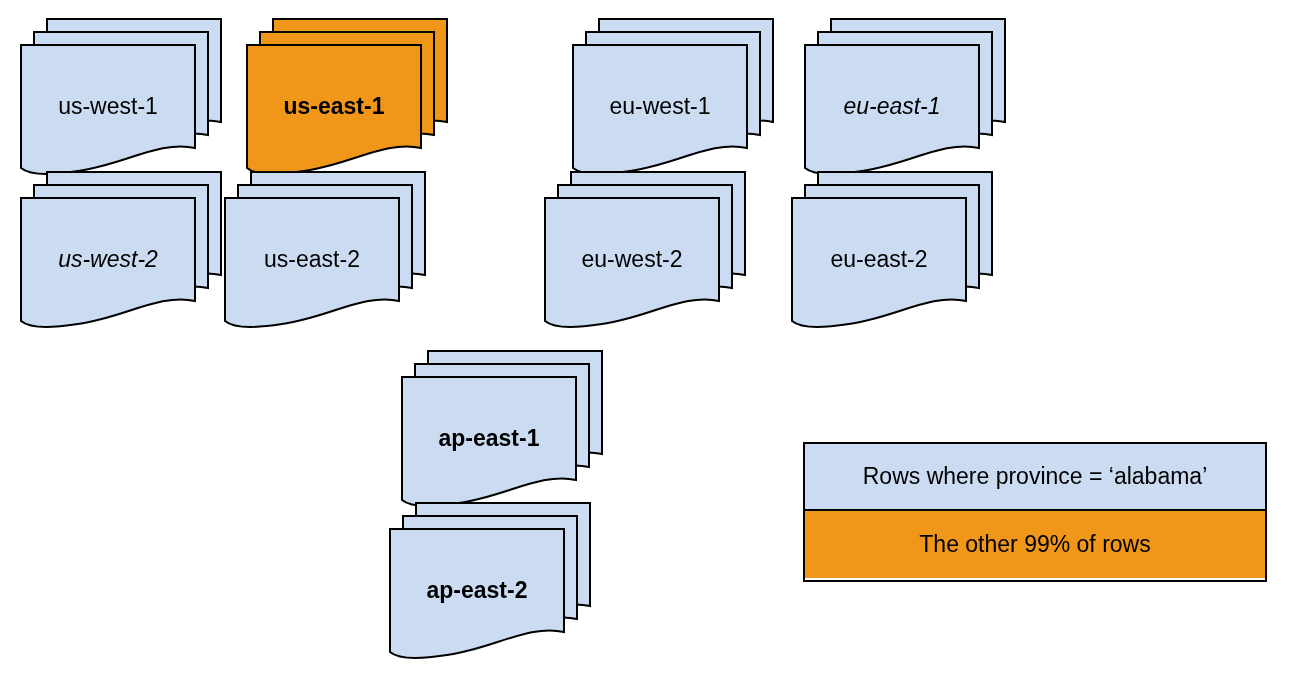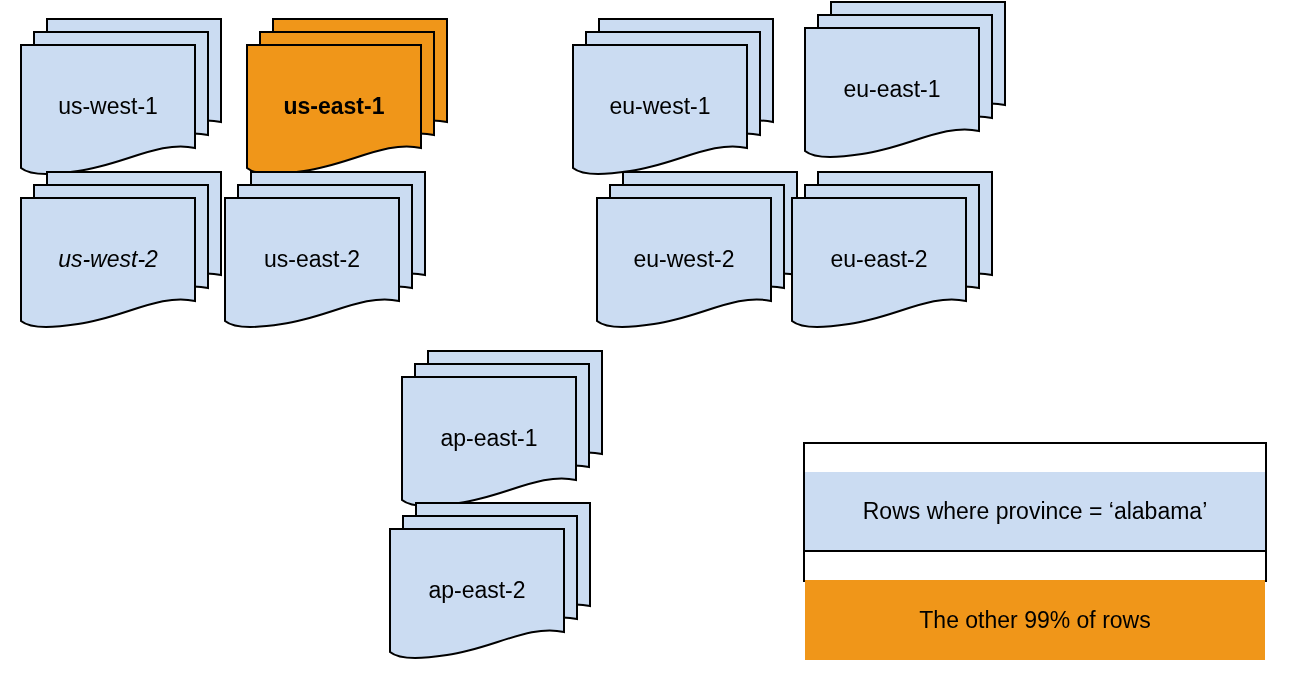--- a/index.html
+++ b/index.html
@@ -26,42 +26,41 @@
   .stack text{
     font-family:"Liberation Sans",sans-serif;
     font-size:23px;
     fill:#000;
     text-anchor:middle;
   }
   
   .pos-us-west-1{left:20px;top:18px;}
   .pos-us-east-1{left:246px;top:18px;font-weight:bold;}
   .pos-eu-west-1{left:572px;top:18px;}
-  .pos-eu-east-1{left:804px;top:1px;}
+  .pos-eu-east-1{left:804px;top:18px;font-style:italic;}
   .pos-us-west-2{left:20px;top:171px;font-style:italic;}
   .pos-us-east-2{left:224px;top:171px;}
-  .pos-eu-west-2{left:596px;top:171px;}
+  .pos-eu-west-2{left:544px;top:171px;}
   .pos-eu-east-2{left:791px;top:171px;text-decoration:underline;}
-  .pos-ap-east-1{left:401px;top:350px;}
-  .pos-ap-east-2{left:389px;top:502px;}
+  .pos-ap-east-1{left:401px;top:350px;font-weight:bold;}
+  .pos-ap-east-2{left:389px;top:502px;font-weight:bold;}
 
   .legend{
     position:absolute;
     left:803px;top:442px;
     width:464px;height:140px;
     border:2px solid var(--outline);
     background:var(--bg);
   }
   .legend-row{
-    height:80px;
+    height:67px;
     display:flex;
     align-items:center;
     justify-content:center;
     font-size:23px;
-    margin-top:28px;
   }
   .legend-row.blue{background:var(--doc-blue);border-bottom:2px solid var(--outline);}
   .legend-row.orange{background:var(--doc-orange);}
 </style>
 </head>
 <body>
 
 <svg width="0" height="0" style="position:absolute" aria-hidden="true">
   <defs>
     <path id="docshape" d="M1 1 L175 1 L175 104 C140 96 103 121 58 127 C38 130 12 133 1 124 Z"></path>

